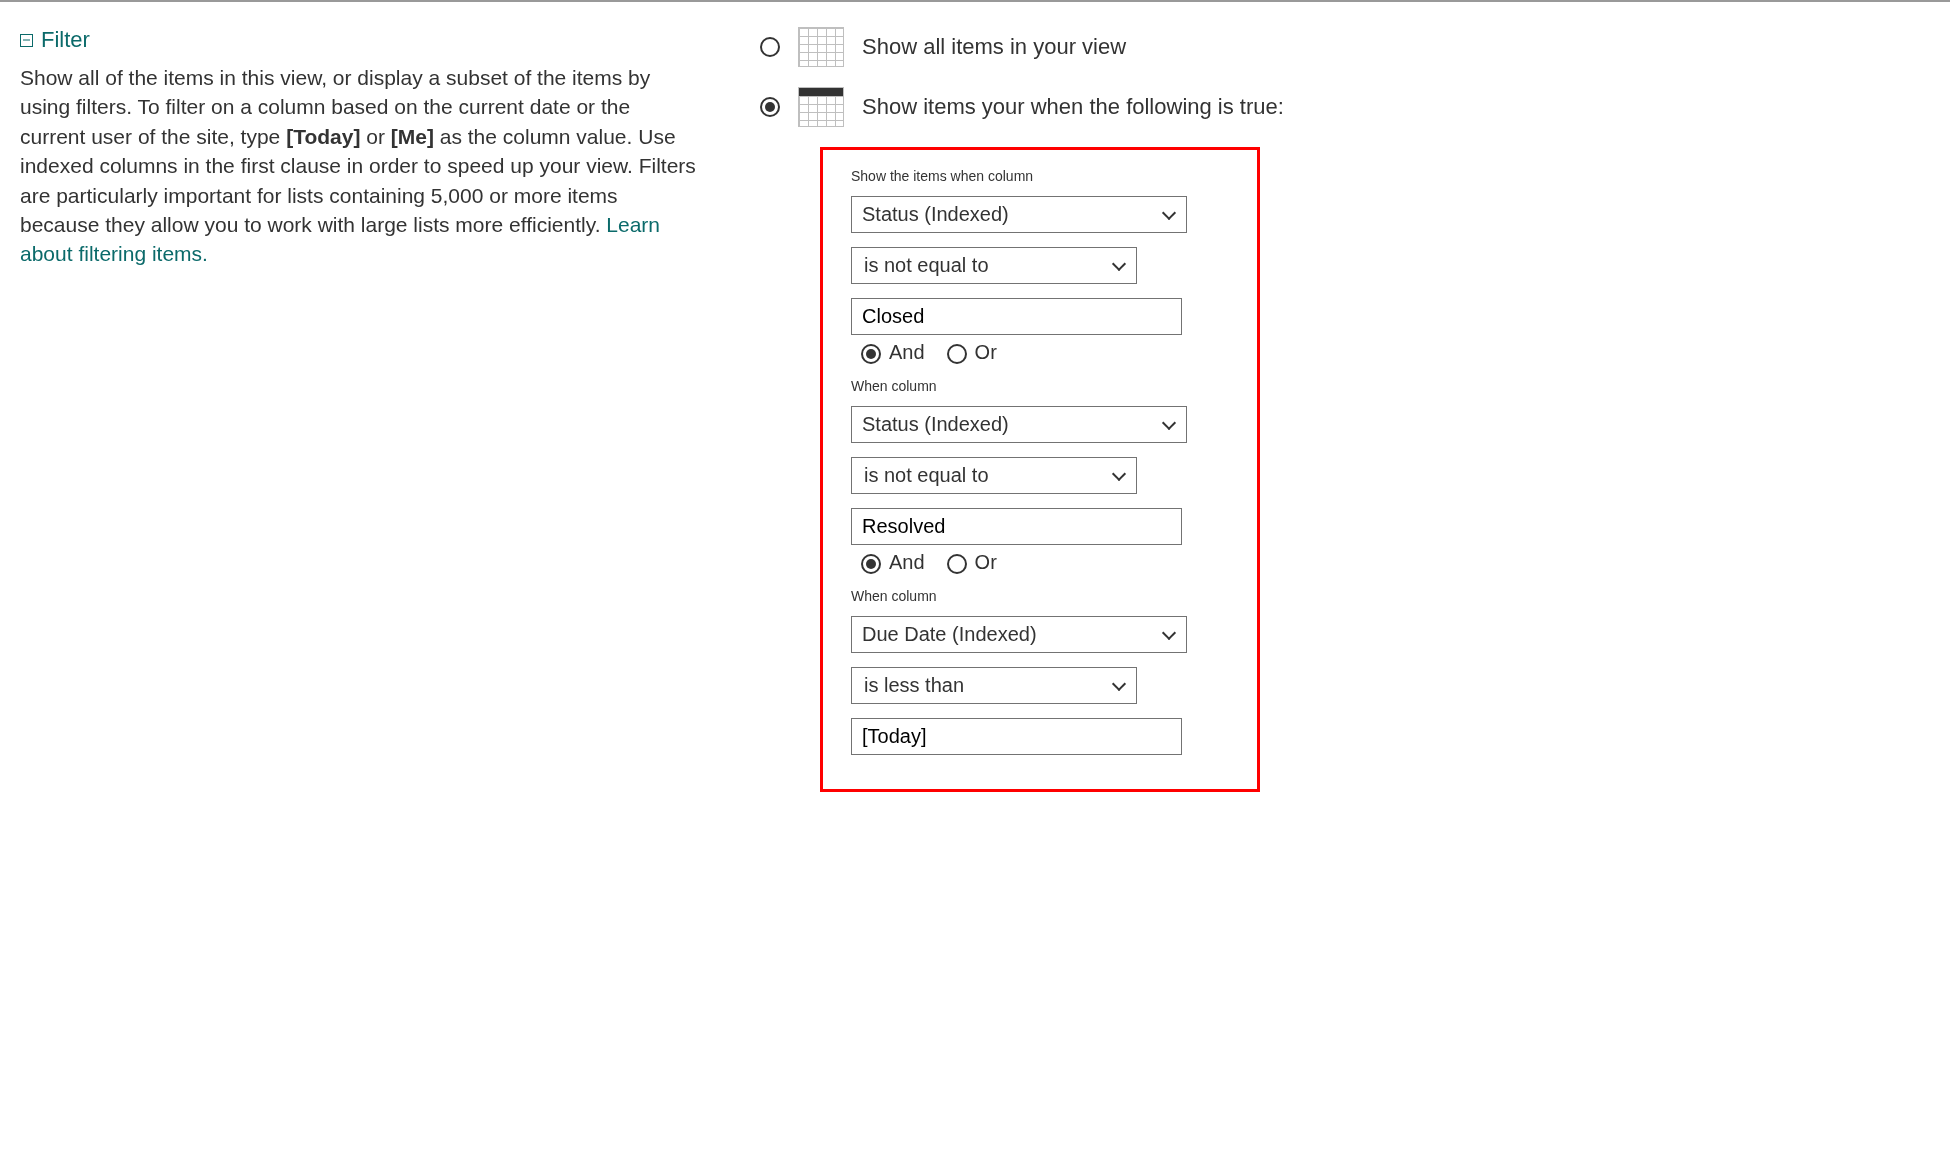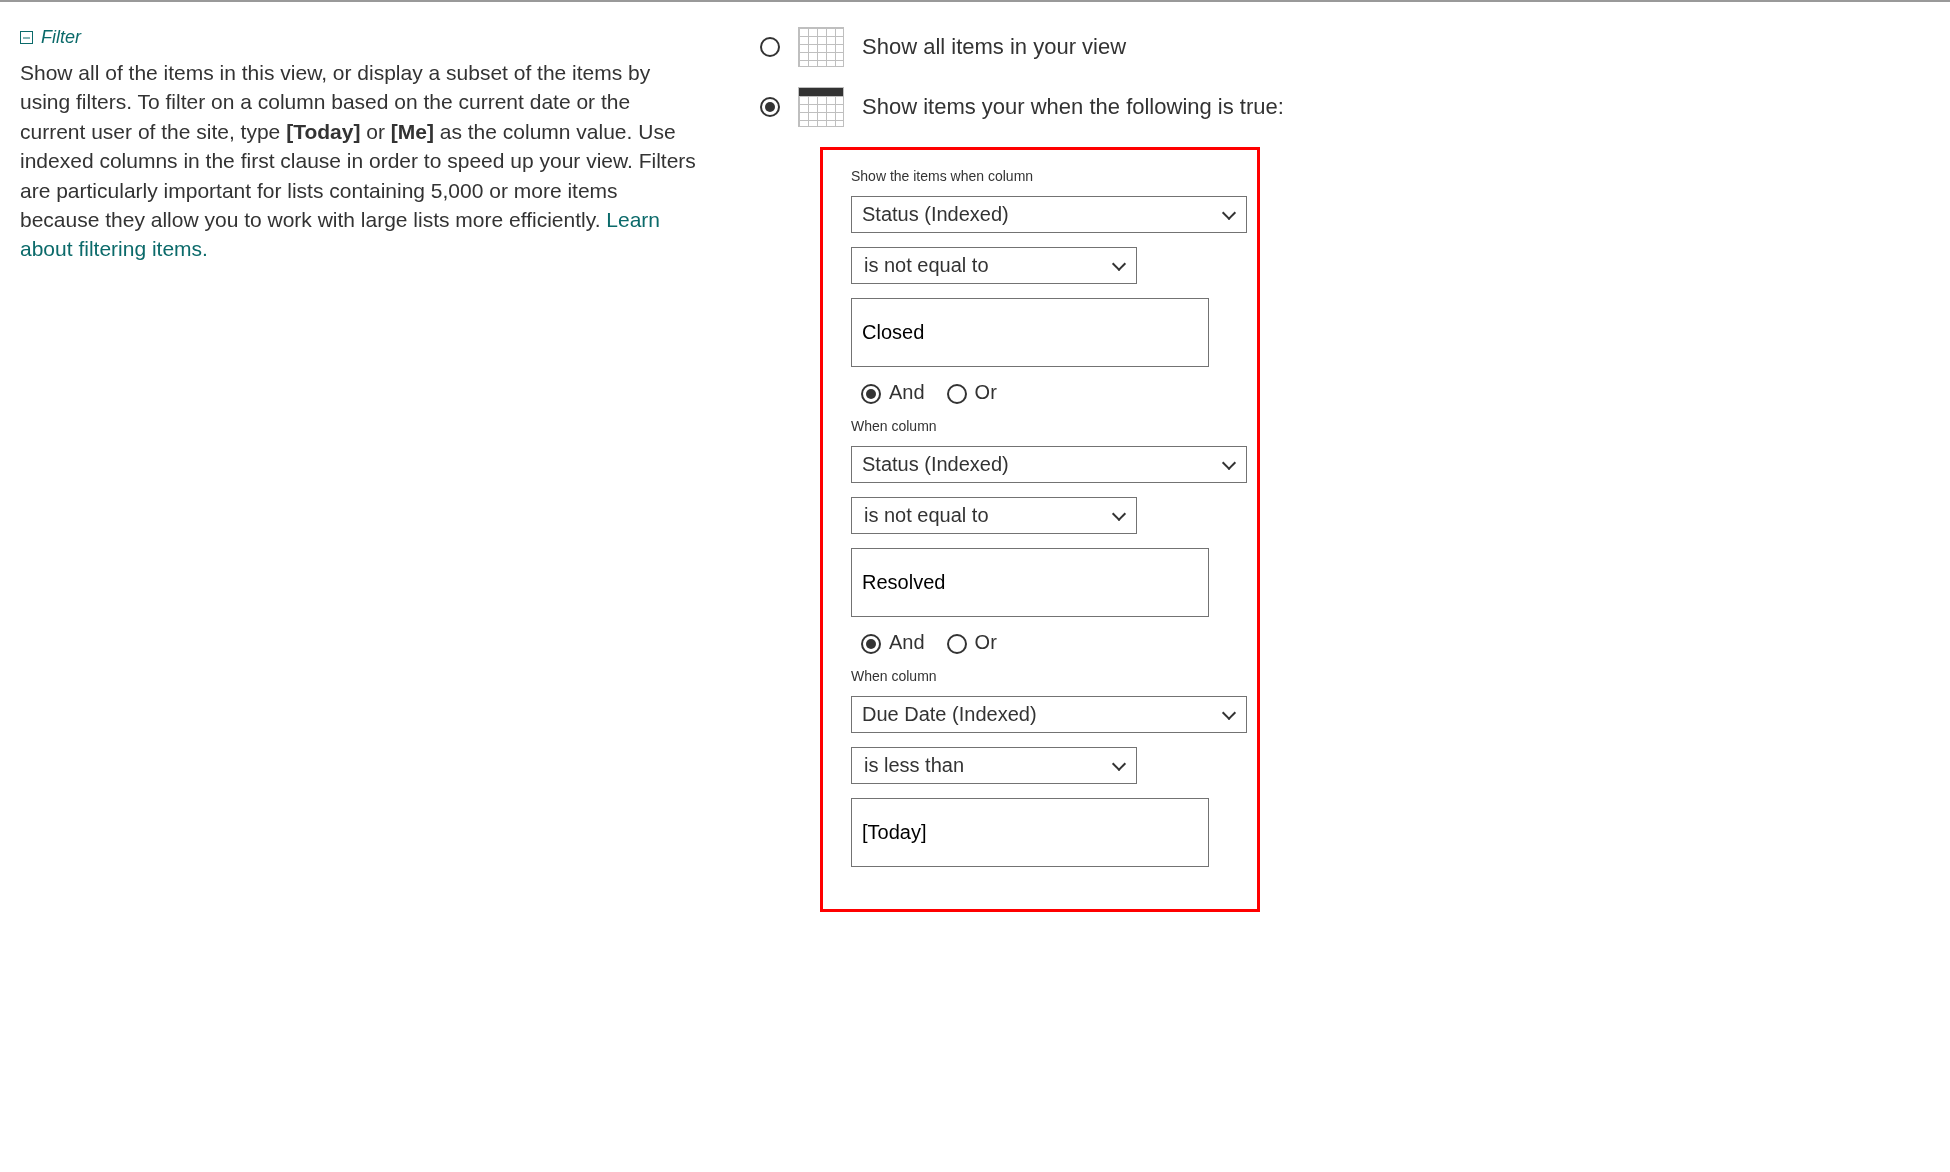--- a/index.html
+++ b/index.html
@@ -42,23 +42,22 @@
       position: absolute;
       left: 2px;
       right: 2px;
       top: 50%;
       height: 1px;
       background: #0b6a6a;
       transform: translateY(-50%);
     }
     .filter-title {
       color: #0b6a6a;
-      font-size: 18px;
+      font-size: 22px;
       font-weight: 400;
-      font-style: italic;
     }
     .description {
       line-height: 1.4;
       color: #333;
       font-size: 21px;
     }
     .description .link {
       color: #0b6a6a;
       cursor: pointer;
     }
@@ -130,21 +129,21 @@
     .select-wrap {
       position: relative;
       border: 1px solid #737373;
       display: flex;
       align-items: center;
       padding: 6px 10px;
       margin-bottom: 14px;
       background: #fff;
       cursor: pointer;
     }
-    .select-wrap.col { width: 396px; }
+    .select-wrap.col { width: 336px; }
     .select-wrap.op { width: 286px; padding-left: 12px; }
     .select-wrap .sel-label {
       flex: 1;
       font-size: 20px;
     }
     .chev {
       width: 14px;
       height: 14px;
       position: relative;
       flex-shrink: 0;
@@ -154,26 +153,26 @@
       position: absolute;
       width: 8px;
       height: 8px;
       border-right: 2px solid #333;
       border-bottom: 2px solid #333;
       transform: rotate(45deg);
       top: 0;
       left: 2px;
     }
     .text-input {
-      width: 358px;
+      width: 331px;
       border: 1px solid #737373;
-      padding: 22px 10px;
+      padding: 6px 10px;
       font-size: 20px;
       font-family: inherit;
-      margin-bottom: 14px;
+      margin-bottom: 6px;
       background: #fff;
     }
     .andor-row {
       display: flex;
       align-items: center;
       gap: 22px;
       margin-left: 10px;
       margin-bottom: 14px;
     }
     .andor-item {

